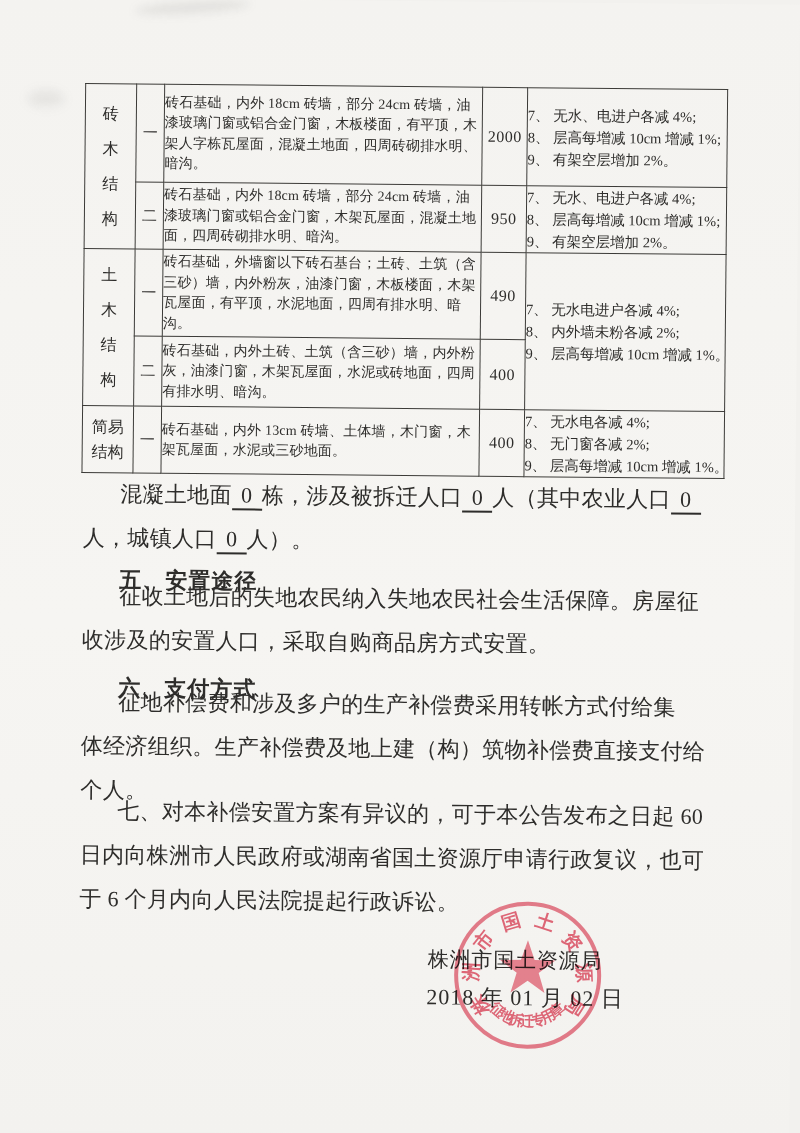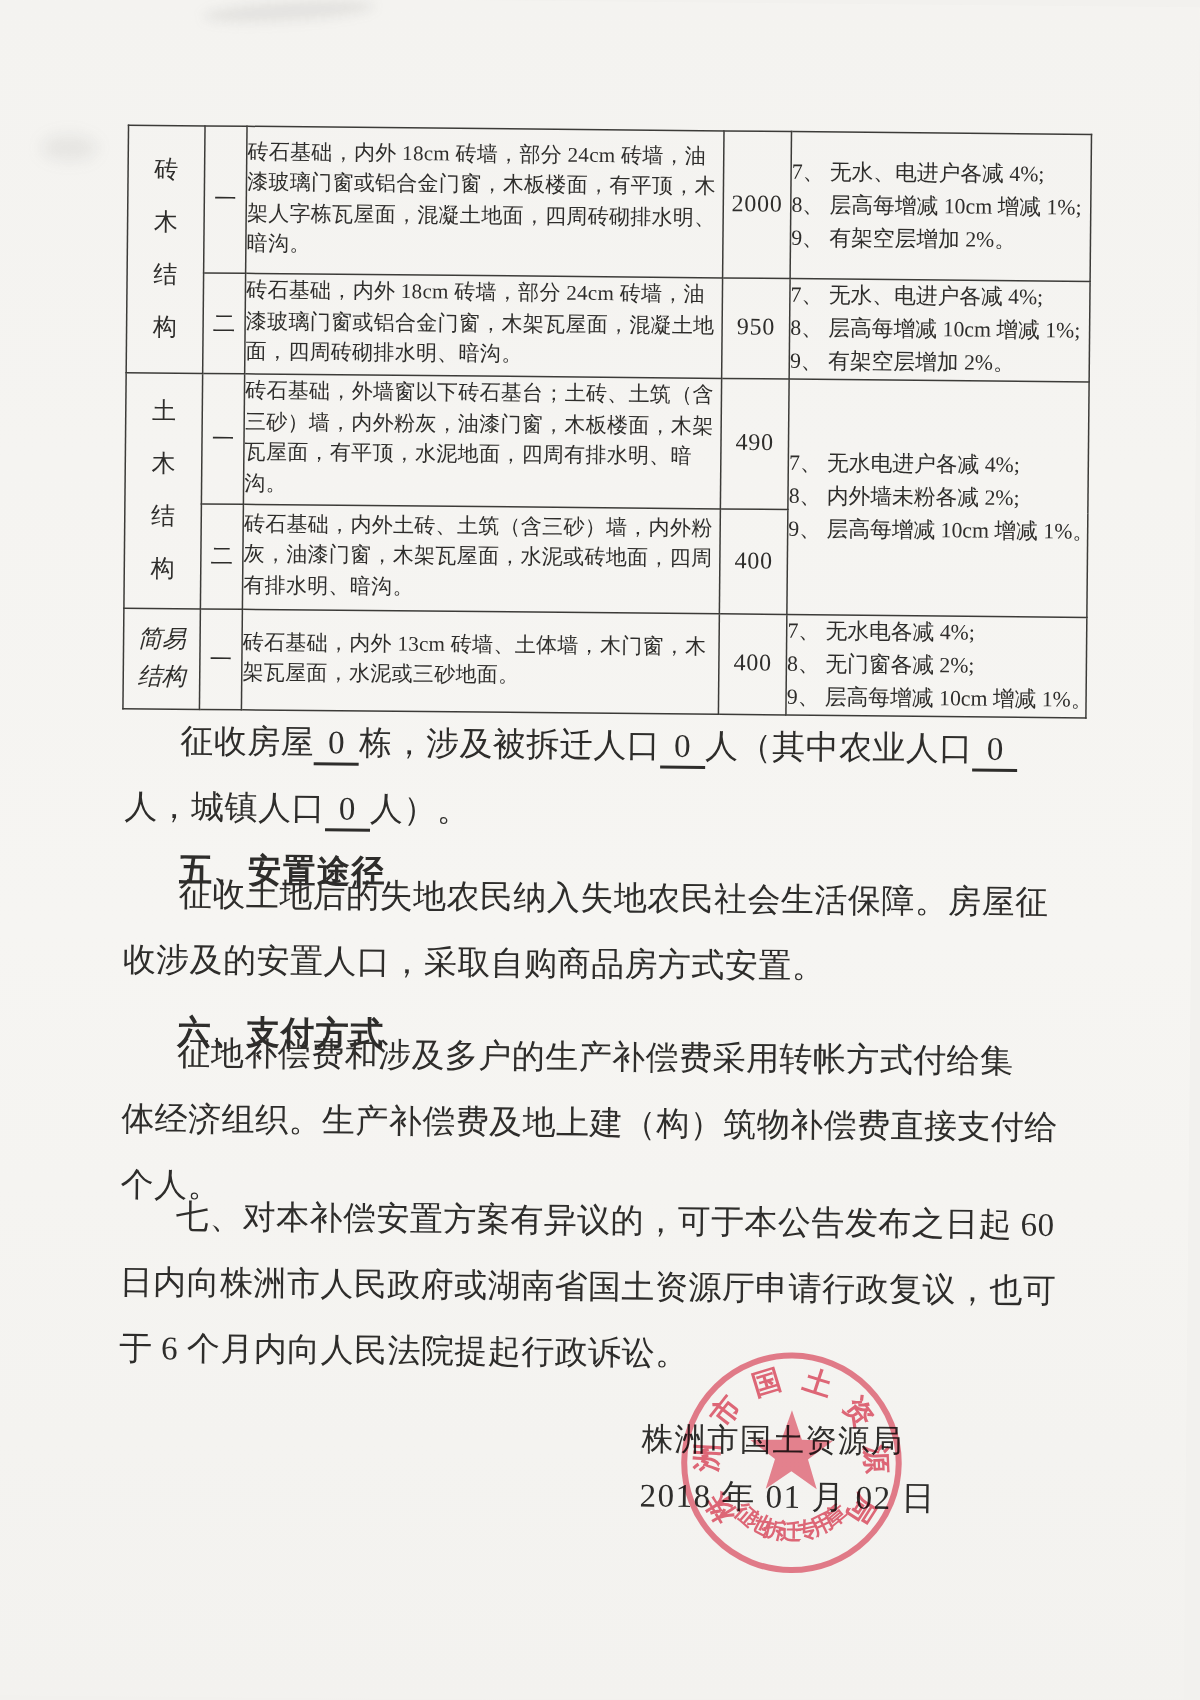--- a/index.html
+++ b/index.html
@@ -23,21 +23,21 @@
     border-collapse:collapse;table-layout:fixed;
     width:642px;
   }
   table.comp td{
     border:1.4px solid #3c3b38;
     padding:0;
     vertical-align:middle;
   }
   td.struct{text-align:center;font-size:16px;}
   .vtext{display:inline-block;width:1.05em;word-break:break-all;line-height:35px;letter-spacing:0;}
-  .vtext.v2{width:2.3em;line-height:25px;font-style:italic;}
+  .vtext.v2{width:2.3em;line-height:25px;}
   td.grade{text-align:center;font-size:15px;}
   td.desc{
     font-size:14px;line-height:20.5px;letter-spacing:.2px;
     padding:4px 7px 3px 8px;text-align:left;
   }
   td.price{text-align:center;font-size:16px;letter-spacing:.5px;}
   td.notes{font-size:14.5px;line-height:22px;padding:2px 2px 2px 8px;}
   td.notes div{white-space:nowrap;}
 
   
@@ -136,21 +136,21 @@
         <div>7、 无水电各减 4%;</div>
         <div>8、 无门窗各减 2%;</div>
         <div>9、 层高每增减 10cm 增减 1%。</div>
       </td>
     </tr>
   </tbody>
     </table>
 
   <div class="para" style="top:474px">
     <div class="line indent">
-      <span>征收房屋</span><span class="blank">0</span><span>栋，涉及被拆迁人口</span><span class="blank">0</span><span>人（其中农业人口</span><span class="blank">0</span>
+      <span>混凝土地面</span><span class="blank">0</span><span>栋，涉及被拆迁人口</span><span class="blank">0</span><span>人（其中农业人口</span><span class="blank">0</span>
     </div>
     <div class="line">
       <span>人，城镇人口</span><span class="blank">0</span><span>人）。</span>
     </div>
   </div>
 
   <div class="heading" style="top:560px">五、安置途径</div>
 
   <div class="para" style="top:576px">
     <div class="line indent">征收土地后的失地农民纳入失地农民社会生活保障。房屋征</div>

